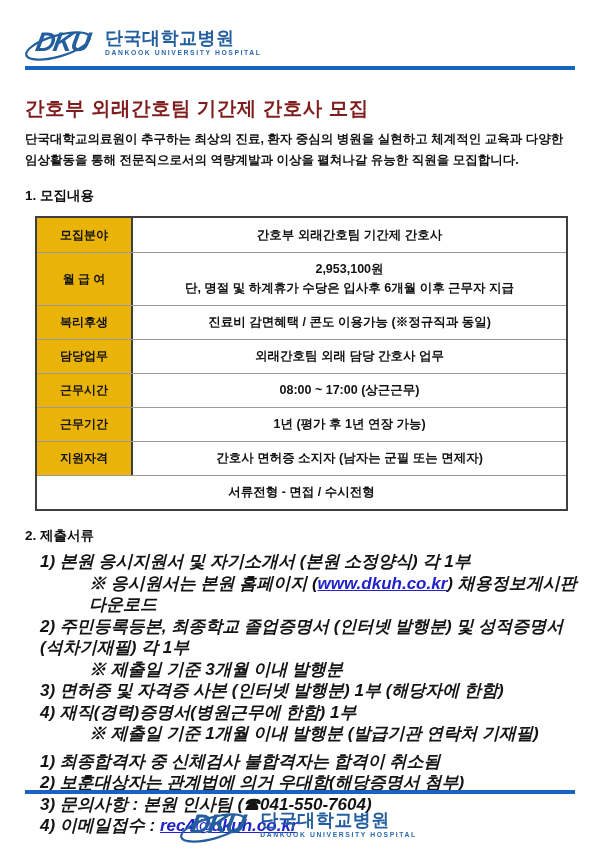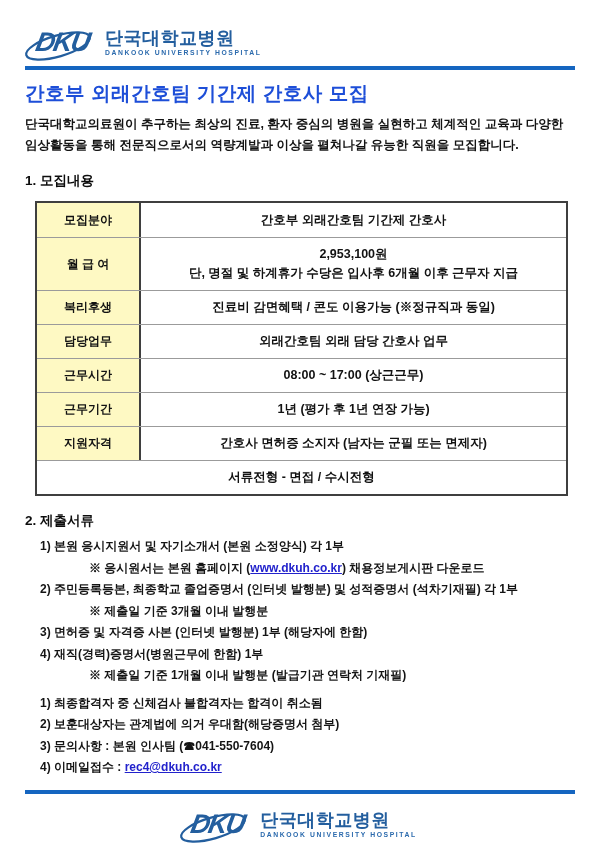--- a/index.html
+++ b/index.html
@@ -24,57 +24,57 @@
   }
   .logo-textblock { margin-left:11px; }
   .logo-kr { font-size:18px; font-weight:900; color:#235E9E; letter-spacing:0.5px; line-height:20px; }
   .logo-en { font-size:6.8px; font-weight:700; color:#2B6AAD; letter-spacing:1.6px; margin-top:1px; }
 
   .header { padding:23px 25px 0 28px; }
   .blue-rule { height:4px; background:#1565C0; margin:5px 25px 0 25px; }
 
   
   .doc-title {
-    margin:10px 25px 0 25px;
-    font-size:19.5px; font-weight:800; letter-spacing:0.5px; color:#1d4ed8;
+    margin:25px 25px 0 25px;
+    font-size:19.5px; font-weight:800; letter-spacing:0.5px; color:#7f1d1d;
   }
   .doc-intro {
     margin:7px 25px 0 25px;
     font-size:12.5px; font-weight:700; line-height:21px;
     word-break:keep-all; color:#141414;
   }
 
   
   .sec-heading { margin:16px 25px 0 25px; font-size:13.5px; font-weight:800; color:#0d0d0d; }
 
   
   .recruit-table {
     margin:11px 32px 0 35px; width:533px;
     border:2px solid #3f3f3f; background:#fff;
   }
   .t-row { display:flex; border-top:1.5px solid #9b9b9b; min-height:34px; }
   .t-row:first-child { border-top:none; }
   .t-label {
-    width:104px; flex:0 0 auto;
-    background:#fef9c3;
+    width:96px; flex:0 0 auto;
+    background:#eab308;
     border-right:2px solid #3f3f3f;
     display:flex; align-items:center; justify-content:center;
     font-size:12px; font-weight:700; white-space:nowrap;
     padding:8px 2px;
   }
   .t-value {
     flex:1; display:flex; flex-direction:column;
     align-items:center; justify-content:center;
     font-size:12.5px; font-weight:700; line-height:19px;
     padding:7px 8px; text-align:center; word-break:keep-all;
   }
 
   
   .list { margin-top:6px; }
-  .li { font-size:12px; font-weight:700; line-height:21.5px; word-break:keep-all; color:#141414; }
+  .li { font-size:17px; font-weight:700; line-height:21.5px; word-break:keep-all; color:#141414;font-style:italic; }
   .l1 { padding-left:40px; padding-right:22px; }
   .l2 { padding-left:89px; padding-right:22px; }
   a.link { color:#2222CC; text-decoration:underline; font-weight:700; }
 
   
   .footer { position:absolute; left:0; top:790px; width:600px; }
   .footer .blue-rule { margin:0 25px; }
   .footer-logo { display:flex; justify-content:center; align-items:center; margin-top:11px; }
 </style>
 </head>

